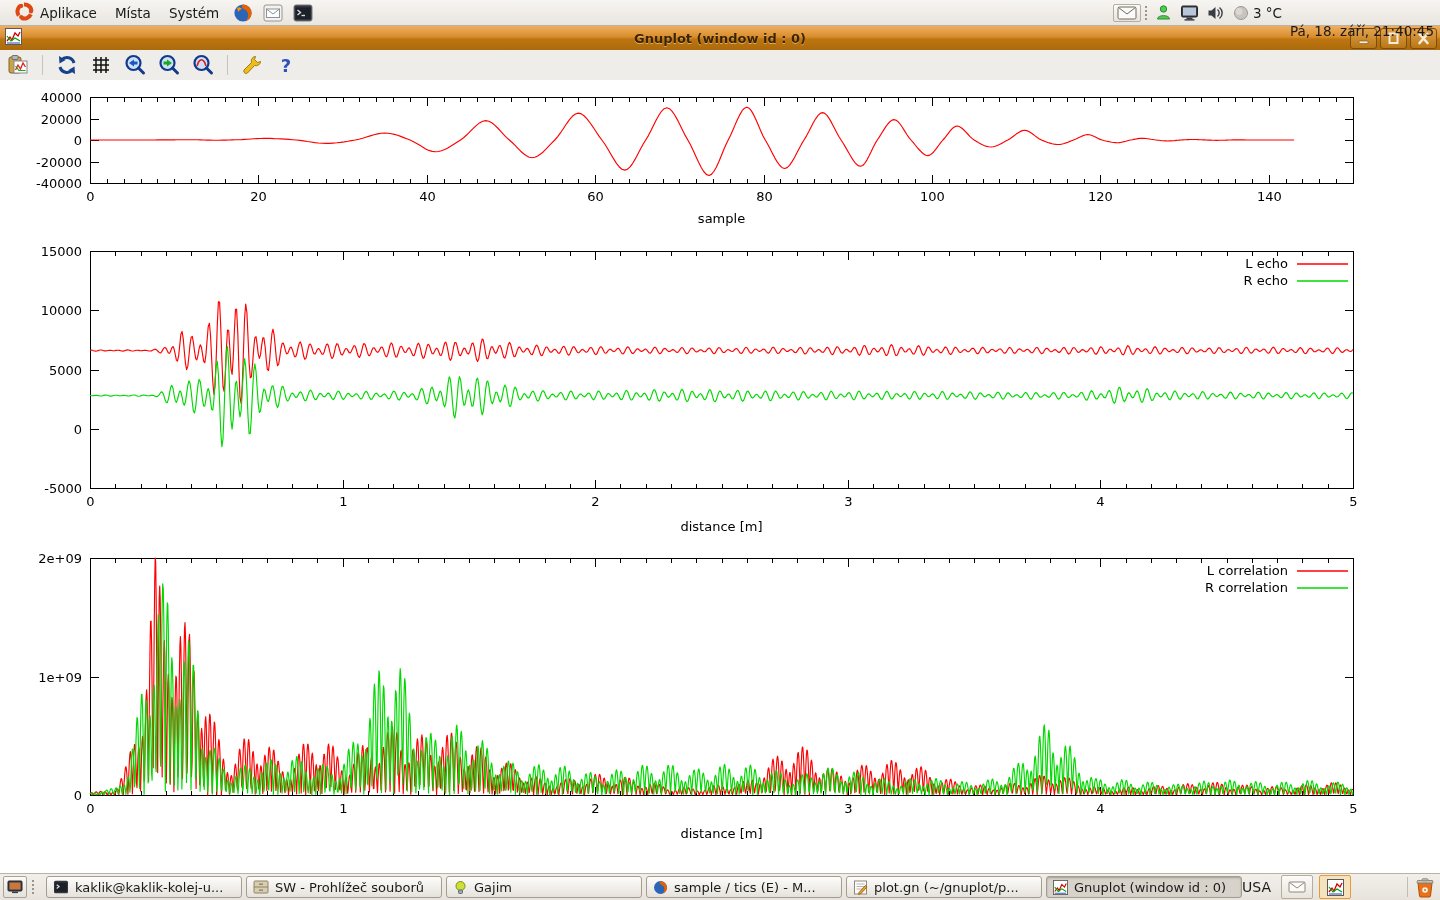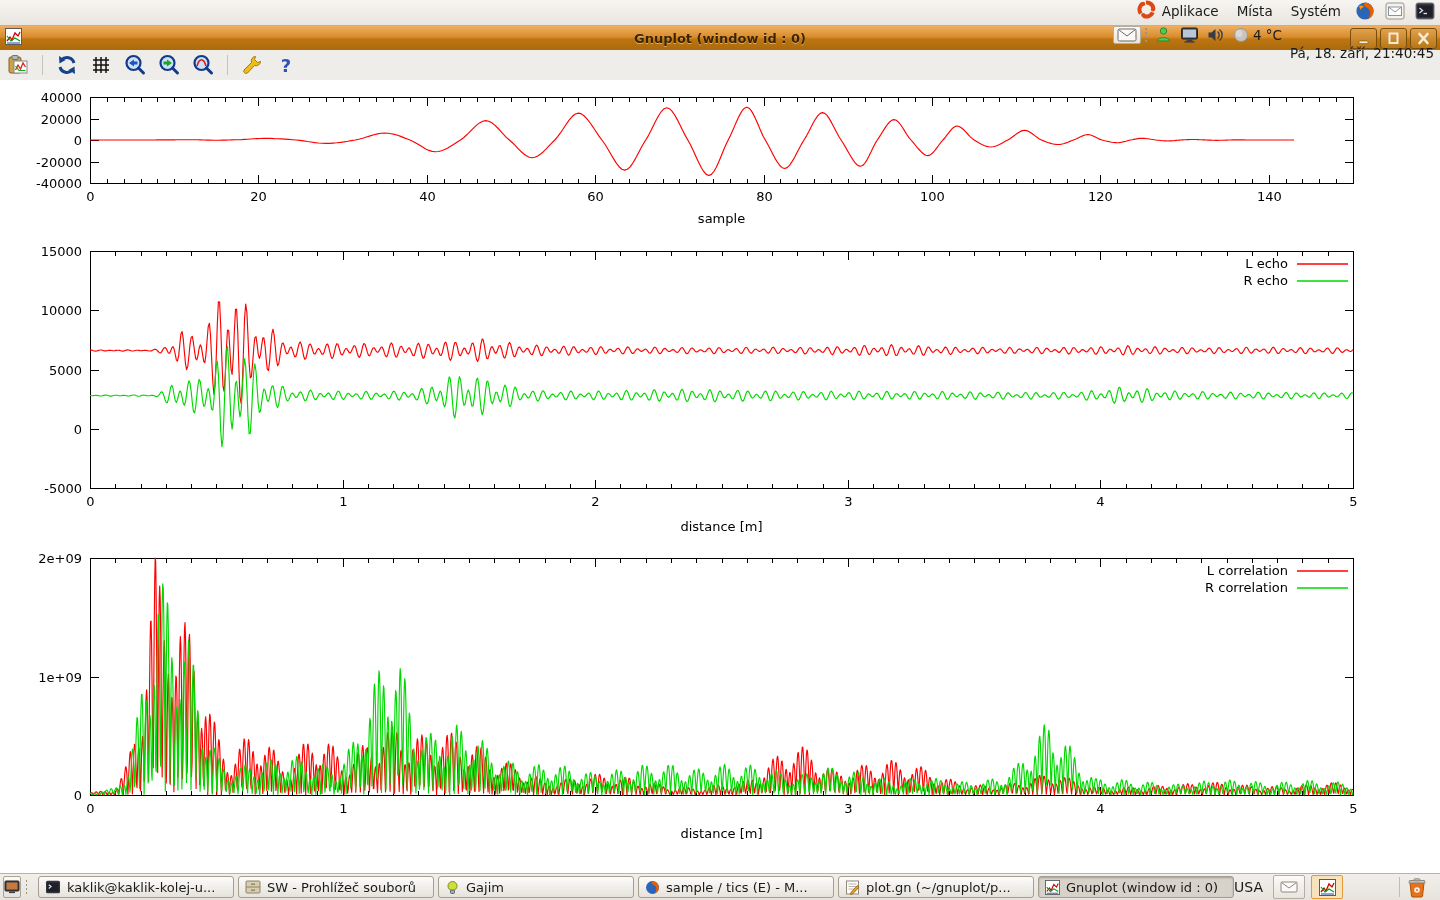--- a/index.html
+++ b/index.html
@@ -6,22 +6,22 @@
   body{
     width:1440px;height:900px;position:relative;overflow:hidden;
     background:#ffffff;font-family:"DejaVu Sans","Liberation Sans",sans-serif;
     -webkit-font-smoothing:antialiased;
   }
   
   #top-panel{
     position:absolute;top:0;left:0;width:1440px;height:25px;
     background:linear-gradient(#f7f5f2,#e9e5df);
     border-bottom:1px solid #b9b2a7;
-    display:flex;align-items:flex-end;justify-content:space-between;
-    font-size:14px;color:#1a1a1a;z-index:5;flex-direction:column;
+    display:flex;align-items:flex-start;justify-content:space-between;
+    font-size:14px;color:#1a1a1a;z-index:5;
   }
   .panel-left,.panel-right{display:flex;align-items:center;height:100%;}
   .panel-left{padding-left:6px;}
   .panel-right{padding-right:6px;}
   .menu-item{display:flex;align-items:center;gap:6px;padding:0 9px;height:100%;cursor:default;}
   .launcher{margin:0 5px;display:flex;align-items:center;}
   .tray-item{margin:0 4px;display:flex;align-items:center;}
   .panel-text{font-size:13.5px;}
   .clock{margin-left:8px;margin-top:36px;}
   .handle-dots{width:4px;height:16px;margin:0 3px;
@@ -66,21 +66,21 @@
     background:linear-gradient(#fbfaf8,#e5e1da);display:flex;align-items:center;justify-content:center;}
   #task-list{display:flex;align-items:center;margin-left:8px;gap:4px;}
   .task-btn{
     width:182px;height:20px;border:1px solid #a59d8f;border-radius:3px;
     background:linear-gradient(#fdfcfb,#e6e2db);
     display:flex;align-items:center;gap:6px;padding:0 6px;
     font-size:13px;color:#1a1a1a;white-space:nowrap;overflow:hidden;
   }
   .task-btn.active{background:#d8d3ca;box-shadow:inset 0 1px 2px rgba(0,0,0,.25);}
   .task-btn .tlabel{overflow:hidden;text-overflow:ellipsis;}
-  #taskbar-right{margin-left:auto;display:flex;align-items:center;gap:6px;padding-right:12px;}
+  #taskbar-right{margin-left:auto;display:flex;align-items:center;gap:6px;padding-right:4px;}
   #kbd-layout{font-size:14px;color:#1a1a1a;margin-right:4px;}
   .tb-tray-btn{width:30px;height:22px;border:1px solid #b4ada0;border-radius:2px;
     background:linear-gradient(#fcfbf9,#e8e4dd);display:flex;align-items:center;justify-content:center;}
   .tb-tray-btn.highlight{background:#f6e3bd;border:1px solid #e59a3a;}
   .tb-sep{width:1px;height:20px;background:#c2bcb1;}
 </style>
 </head>
 <body>
 
 <div id="top-panel">
@@ -152,21 +152,21 @@
         <polygon points="1.5,5.5 4.5,5.5 8.5,2 8.5,14 4.5,10.5 1.5,10.5" fill="#3a3c44"></polygon>
         <path d="M10.5 4.5 A4.5 4.5 0 0 1 10.5 11.5 M12.5 2.5 A7 7 0 0 1 12.5 13.5" fill="none" stroke="#3a3c44" stroke-width="1.4"></path>
       </svg>
     </span>
     <span class="tray-item">
       <svg width="16" height="16" viewBox="0 0 16 16">
         <circle cx="8" cy="8" r="6.5" fill="#c7c4c0" stroke="#9d9892"></circle>
         <circle cx="6" cy="6.5" r="3.4" fill="#dbd8d4"></circle>
       </svg>
     </span>
-    <span class="panel-text">4 °C</span>
+    <span class="panel-text">3 °C</span>
     <span class="panel-text clock">Pá, 18. září, 21:40:45</span>
   </div>
 </div>
 
 <div id="gnuplot-window">
   <div id="titlebar">
     <span class="win-icon">
       <svg width="17" height="17" viewBox="0 0 17 17">
         <rect x="0.5" y="0.5" width="16" height="16" fill="#ffffff" stroke="#5a5a5a"></rect>
         <polyline points="2,13 5,9 7,12 10,5 13,8 15,4" fill="none" stroke="#cc0000" stroke-width="1.3"></polyline>

